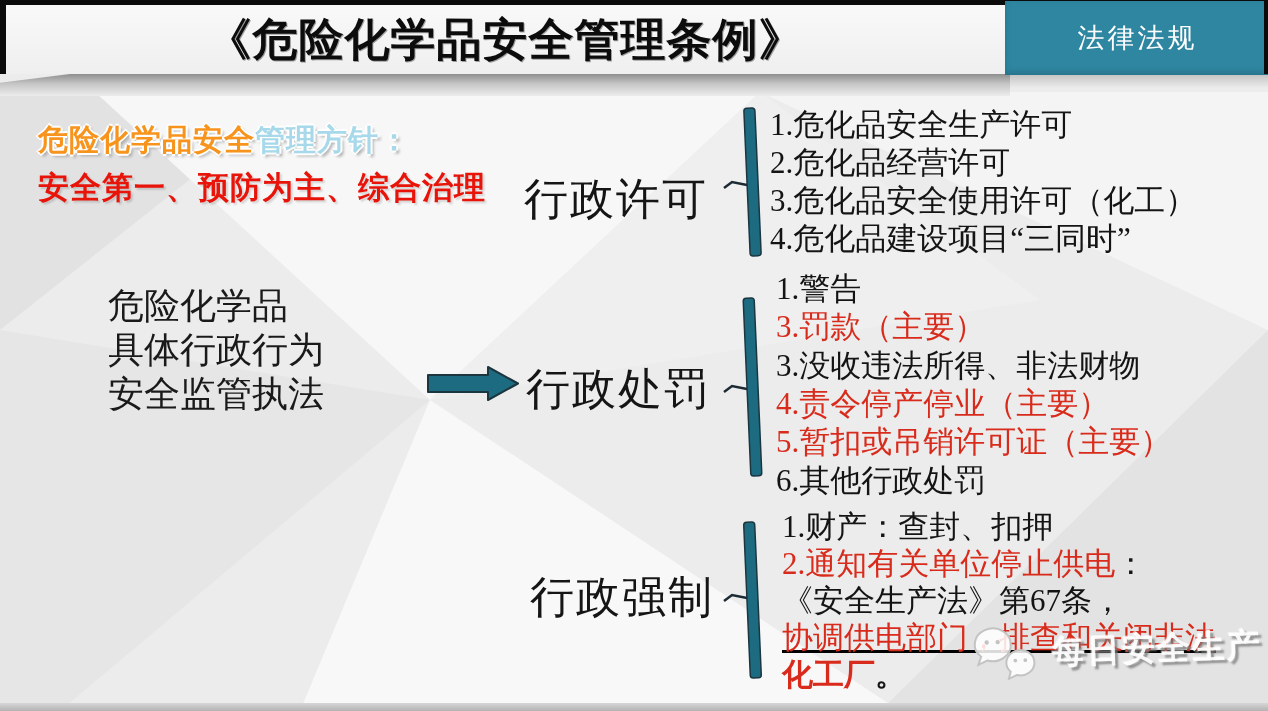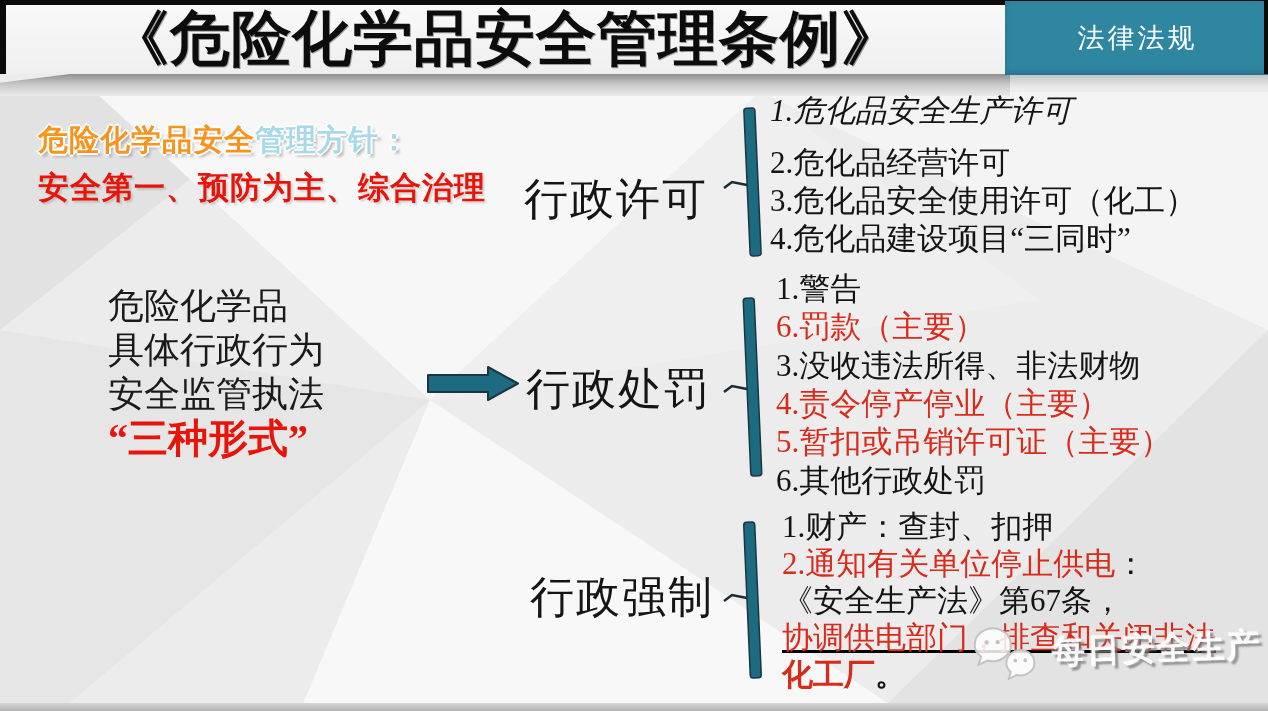--- a/index.html
+++ b/index.html
@@ -21,21 +21,21 @@
   
   .top-border{position:absolute;left:0;top:0;width:1268px;height:5px;background:#0b0b0b;z-index:4;}
   .left-border{position:absolute;left:0;top:0;width:6px;height:74px;background:#0b0b0b;z-index:4;}
   .right-border{position:absolute;right:0;top:0;width:4px;height:74px;background:#0b0b0b;z-index:5;}
   .titlebar{
     position:absolute;left:6px;top:5px;width:999px;height:69px;z-index:3;
     background:linear-gradient(180deg,#f9f9f9,#efefef);
     display:flex;align-items:center;justify-content:center;
   }
   .page-title{
-    font-size:60px;font-weight:900;color:#0c0c0c;letter-spacing:1px;white-space:nowrap;
+    font-size:45px;font-weight:900;color:#0c0c0c;letter-spacing:1px;white-space:nowrap;
     text-shadow:1px 1px 0 rgba(0,0,0,.35);
   }
   .tag-box{
     position:absolute;left:1005px;top:1px;width:265px;height:74px;z-index:4;
     background:var(--teal-box);display:flex;align-items:center;justify-content:center;
     box-shadow:inset 0 -3px 6px rgba(0,0,0,.15);
   }
   .tag-label{
     font-family:"Liberation Serif","DejaVu Serif",serif;
     font-size:27px;color:#fdfdfd;letter-spacing:3px;
@@ -138,44 +138,43 @@
     <div class="policy-line1">
       <span class="policy-orange">危险化学品安全</span><span class="policy-blue">管理方针：</span>
     </div>
     <div class="policy-line2">安全第一、预防为主、综合治理</div>
   </div>
 
   <div class="subject">
     <div>危险化学品</div>
     <div>具体行政行为</div>
     <div>安全监管执法</div>
-    <div class="subject-emphasis">“三种形式”</div>
   </div>
 
   <svg class="arrow-svg" width="96" height="40" viewBox="0 0 96 40">
     <polygon points="2,11 62,11 62,3 92,19.5 62,36 62,28 2,28" fill="var(--teal-shape)" stroke="var(--shape-outline)" stroke-width="2" stroke-linejoin="round"></polygon>
   </svg>
 
   <div id="branches">
       <div class="branch-label" style="left: 524px; top: 170px;">行政许可</div>
       <svg class="bracket-svg" width="44" height="160" style="left: 720px; top: 102px;">
         <rect x="27" y="6" width="11" height="148" rx="3" fill="var(--teal-shape)" stroke="var(--shape-outline)" stroke-width="1.5" transform="rotate(-2.5 32.5 80)"></rect>
         <polyline points="4,86 12,80 27,83" fill="none" stroke="#1c2b33" stroke-width="2.5"></polyline>
       </svg>
-      <div class="item-line" style="left: 770px; top: 90px; font-style: italic;"><span class="seg-black">1.危化品安全生产许可</span></div>
+      <div class="item-line" style="left: 770px; top: 104px;"><span class="seg-black">1.危化品安全生产许可</span></div>
       <div class="item-line" style="left: 770px; top: 142px;"><span class="seg-black">2.危化品经营许可</span></div>
       <div class="item-line" style="left: 770px; top: 180px;"><span class="seg-black">3.危化品安全使用许可（化工）</span></div>
       <div class="item-line" style="left: 770px; top: 218px;"><span class="seg-black">4.危化品建设项目“三同时”</span></div>
       <div class="branch-label" style="left: 526px; top: 360px;">行政处罚</div>
       <svg class="bracket-svg" width="44" height="188" style="left: 720px; top: 294px;">
         <rect x="27" y="4" width="11" height="178" rx="3" fill="var(--teal-shape)" stroke="var(--shape-outline)" stroke-width="1.5" transform="rotate(-2.5 32.5 93)"></rect>
         <polyline points="4,98 12,92 27,95" fill="none" stroke="#1c2b33" stroke-width="2.5"></polyline>
       </svg>
       <div class="item-line" style="left: 776px; top: 268px;"><span class="seg-black">1.警告</span></div>
-      <div class="item-line" style="left: 776px; top: 306.3px;"><span class="seg-red">6.罚款（主要）</span></div>
+      <div class="item-line" style="left: 776px; top: 306.3px;"><span class="seg-red">3.罚款（主要）</span></div>
       <div class="item-line" style="left: 776px; top: 344.6px;"><span class="seg-black">3.没收违法所得、非法财物</span></div>
       <div class="item-line" style="left: 776px; top: 382.9px;"><span class="seg-red">4.责令停产停业（主要）</span></div>
       <div class="item-line" style="left: 776px; top: 421.2px;"><span class="seg-red">5.暂扣或吊销许可证（主要）</span></div>
       <div class="item-line" style="left: 776px; top: 459.5px;"><span class="seg-black">6.其他行政处罚</span></div>
       <div class="branch-label" style="left: 530px; top: 568px;">行政强制</div>
       <svg class="bracket-svg" width="44" height="166" style="left: 720px; top: 518px;">
         <rect x="27" y="4" width="11" height="156" rx="3" fill="var(--teal-shape)" stroke="var(--shape-outline)" stroke-width="1.5" transform="rotate(-2.5 32.5 82)"></rect>
         <polyline points="4,83 12,77 27,80" fill="none" stroke="#1c2b33" stroke-width="2.5"></polyline>
       </svg>
       <div class="item-line" style="left: 782px; top: 506px;"><span class="seg-black">1.财产：查封、扣押</span></div>

